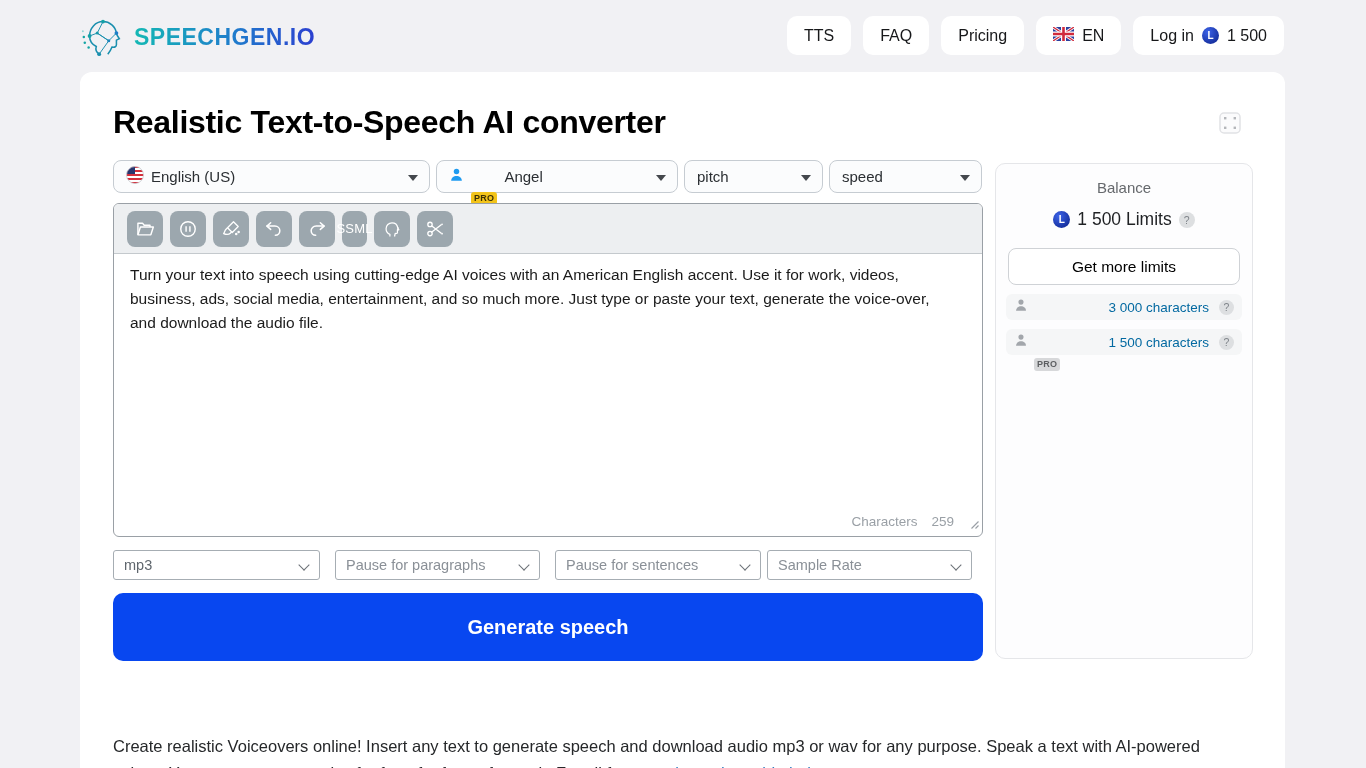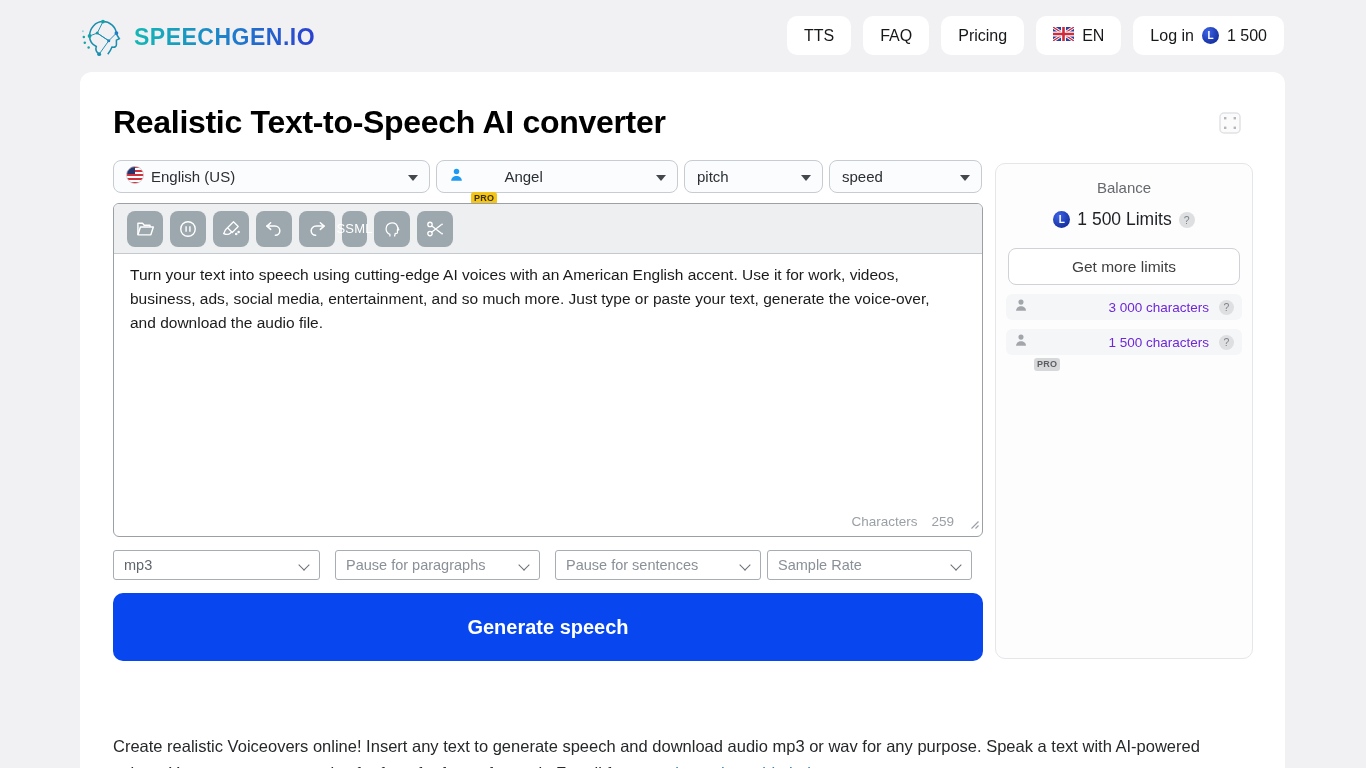--- a/index.html
+++ b/index.html
@@ -69,26 +69,26 @@
 
   
   .sidebar { position:absolute; left:915px; top:91px; width:258px; height:496px; background:#fdfdfe;
     border:1px solid #e5e6e9; border-radius:10px; }
   .balance-title { text-align:center; margin-top:15px; font-size:15px; color:#66696d; }
   .limits-line { margin-top:13px; display:flex; align-items:center; justify-content:center; gap:7px;
     font-size:17.5px; color:#1f2124; }
   .help-badge { width:16px; height:16px; border-radius:50%; background:#dddfe1; color:#808archive388; color:#7f848a;
     font-size:10.5px; display:inline-flex; align-items:center; justify-content:center; cursor:pointer; }
   .get-more-btn { display:block; margin:18px auto 0; width:232px; height:37px; background:#fff;
-    border:1px solid #cfd2d6; border-radius:8px; font-size:15.5px; color:#404040; cursor:pointer;
+    border:1px solid #cfd2d6; border-radius:8px; font-size:15.5px; color:#000000; cursor:pointer;
     font-family:"Liberation Sans", sans-serif; }
   .limit-row { margin:9px 10px 0; height:26px; background:#f5f6f7; border-radius:6px;
     display:flex; align-items:center; gap:6px; padding:0 8px; }
   .limit-row:first-of-type { margin-top:16px; }
-  .limit-text { flex:1; text-align:right; font-size:13.5px; color:#6d28d9; padding-right:4px; }
+  .limit-text { flex:1; text-align:right; font-size:13.5px; color:#0369a1; padding-right:4px; }
   .limit-row .help-badge { width:15px; height:15px; }
 </style>
 </head>
 <body>
 
 <div class="page">
 
   <div class="header">
     <div class="logo">
       <span>

